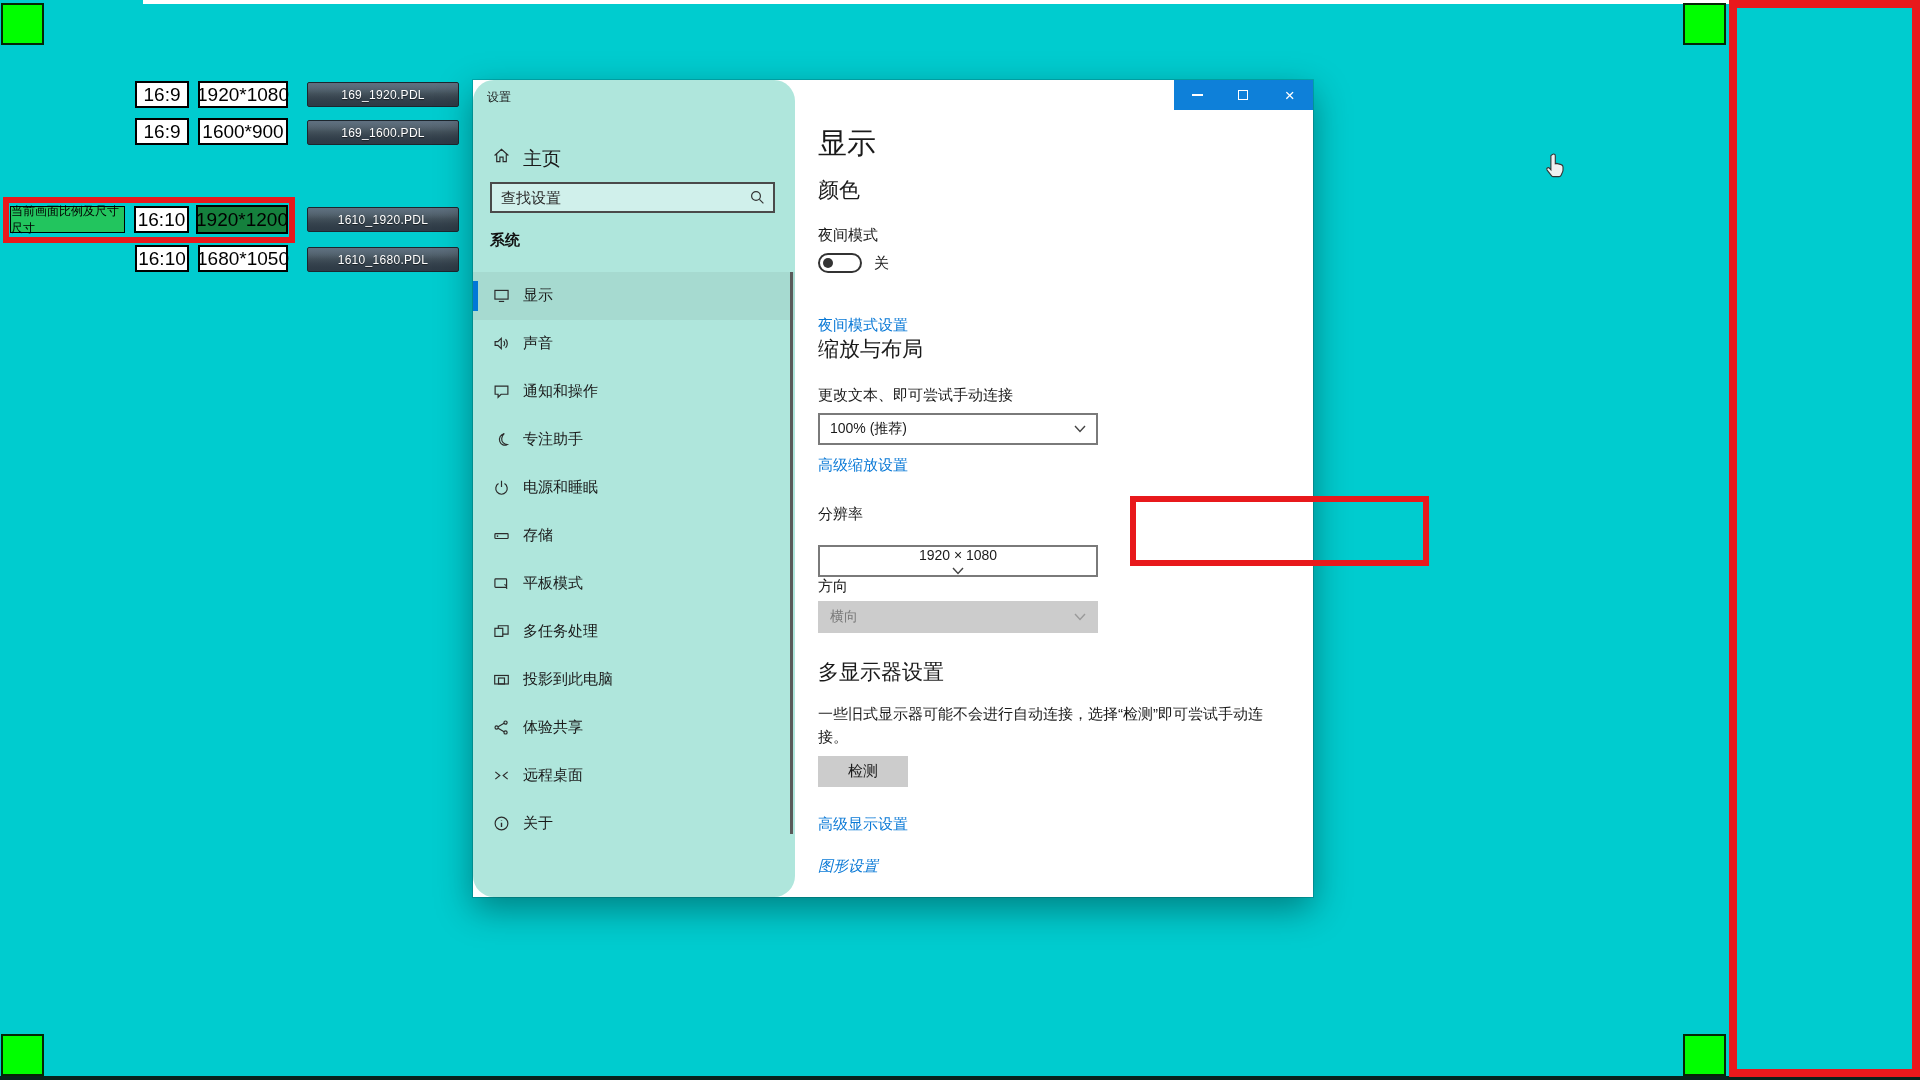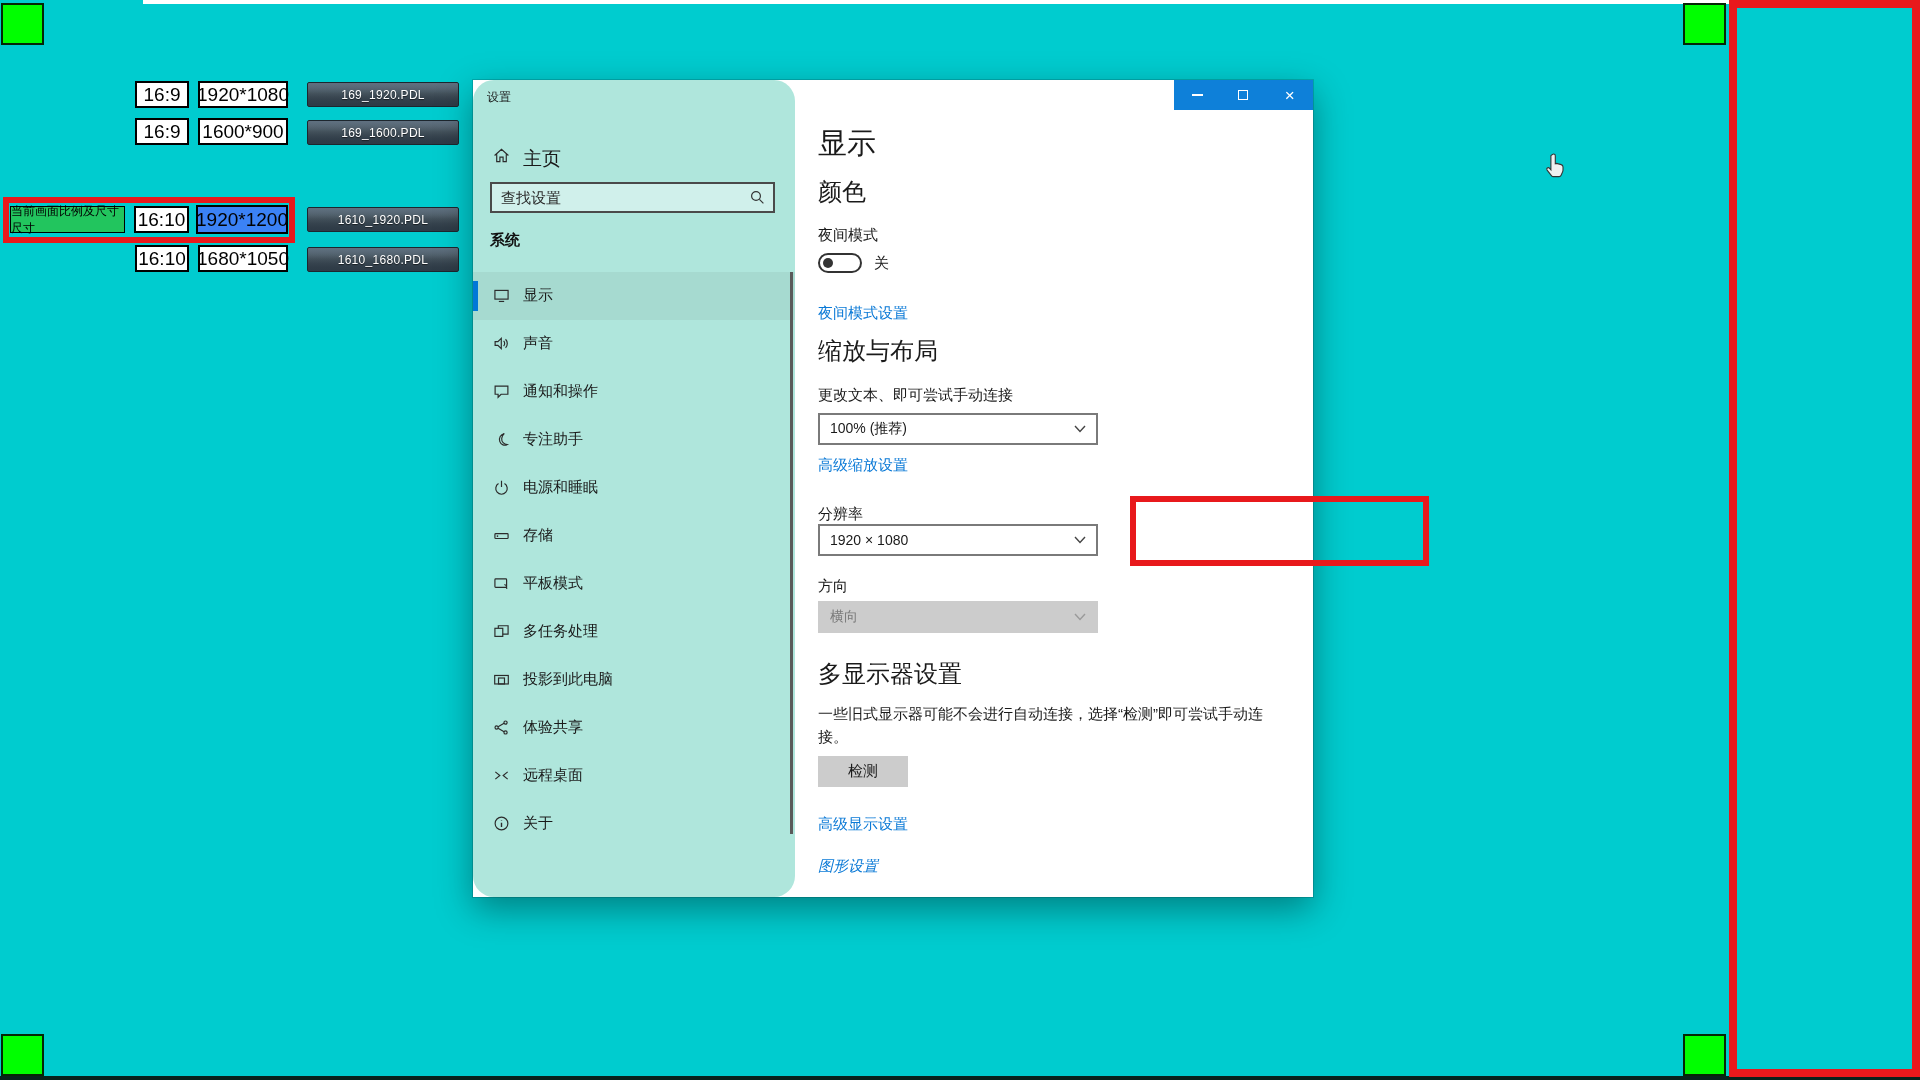--- a/index.html
+++ b/index.html
@@ -12,21 +12,21 @@
   .bottombar { position:absolute; left:0; top:1076px; width:1920px; height:4px; background:#07221c; }
   .corner { position:absolute; width:43px; height:42px; background:#00FF00; border:2px solid #052505; }
   .corner.tl { left:1px; top:3px; }
   .corner.tr { left:1683px; top:3px; }
   .corner.bl { left:1px; top:1034px; }
   .corner.br { left:1683px; top:1034px; }
   .big-red-rect { position:absolute; left:1729px; top:0; width:191px; height:1077px; border:8px solid #E8191C; }
 
   .ratio-box, .res-box { position:absolute; background:#ffffff; border:2px solid #000;
       display:flex; align-items:center; justify-content:center; font-size:19px; color:#000; }
-  .res-box.highlight { background:#3b82f6; }
+  .res-box.highlight { background:#15803d; }
   .pdl-btn { position:absolute; width:152px; height:25px; border:1px solid #1d262e; border-radius:2px;
       background:linear-gradient(#5f7080 0%, #48586500 45%, #2e3b47 100%), linear-gradient(#55656f,#303c46);
       color:#fff; font-size:12px; display:flex; align-items:center; justify-content:center; letter-spacing:.3px;
       text-shadow:0 1px 1px rgba(0,0,0,.6); cursor:pointer; }
   .cur-label { position:absolute; left:10px; top:206px; width:115px; height:27px; background:#22c55e; border:1px solid #000;
       display:flex; align-items:center; justify-content:center; font-size:12px; color:#000; }
   .red-wrap-left { position:absolute; left:3px; top:197px; width:292px; height:46px; border:6px solid #E8191C; pointer-events:none; }
   .red-wrap-res { position:absolute; left:335px; top:416px; width:299px; height:70px; border:6px solid #E8191C; pointer-events:none; z-index:5; }
 
   
@@ -57,21 +57,21 @@
   .side-item { position:relative; width:322px; height:48px; cursor:pointer; }
   .side-item .icn { position:absolute; left:20px; top:15px; }
   .side-item .lbl { position:absolute; left:50px; top:14px; font-size:15px; color:#1a1a1a; }
   .side-item.selected { background:rgba(0,0,0,.05); }
   .side-item.selected::before { content:""; position:absolute; left:0; top:9px; width:5px; height:30px; background:#0078D7; }
   .side-scrollbar { position:absolute; right:2px; top:192px; width:3px; height:562px; background:#5a5a5a; }
 
   
   .m { position:absolute; left:23px; color:#1a1a1a; }
   .page-title { top:44px; font-size:29px; font-weight:300; }
-  .sec { font-size:24px; font-weight:400;font-family:Liberation Serif, serif; }
+  .sec { font-size:21px; font-weight:400;font-family:Liberation Serif, serif; }
   .lab { font-size:15px; }
   .link { font-size:15px; color:#0a79d6; cursor:pointer; }
   .toggle { position:absolute; left:23px; top:173px; width:44px; height:20px; border:2px solid #333; border-radius:10px; cursor:pointer; }
   .toggle .knob { position:absolute; left:3px; top:3px; width:10px; height:10px; border-radius:50%; background:#333; }
   .toggle-state { position:absolute; left:79px; top:174px; font-size:15px; }
   .dd { position:absolute; left:23px; width:280px; height:32px; border:2px solid #7a7a7a; background:#fff;
       display:flex; align-items:center; font-size:14px; color:#1a1a1a; padding:0 10px; cursor:pointer; }
   .dd .val { flex:1; }
   .dd.disabled { background:#cccccc; border-color:#cccccc; color:#7c7c7c; cursor:default; }
   .body-text { position:absolute; left:23px; top:622px; width:474px; font-size:15px; line-height:23px; color:#1a1a1a; }
@@ -266,38 +266,38 @@
     <div class="win-main">
       <div class="m page-title">显示</div>
 
       <div class="m sec" style="top:96px;">颜色</div>
 
       <div class="m lab" style="top:146px;">夜间模式</div>
       <div class="toggle">
         <div class="knob"></div>
       </div>
       <div class="m toggle-state">关</div>
-      <div class="m link" style="top:224px;text-align:center;">夜间模式设置</div>
+      <div class="m link" style="top:236px;text-align:center;">夜间模式设置</div>
 
       <div class="m sec" style="top:255px;">缩放与布局</div>
       <div class="m lab" style="top:306px;">更改文本、即可尝试手动连接</div>
 
       <div class="dd" style="top:333px;">
         <span class="val">100% (推荐)</span>
         <span>
           <svg class="ic" width="12" height="8" viewBox="0 0 12 8">
               <polyline points="1,1 6,6.4 11,1" fill="none" stroke="#444" stroke-width="1.4"></polyline>
             </svg>
         </span>
       </div>
       <div class="m link" style="top:376px;">高级缩放设置</div>
 
       <div class="red-wrap-res"></div>
       <div class="m lab" style="top:425px;">分辨率</div>
-      <div class="dd" style="top:444px;">
+      <div class="dd" style="top:465px;flex-direction:column;">
         <span class="val">1920 × 1080</span>
         <span>
           <svg class="ic" width="12" height="8" viewBox="0 0 12 8">
               <polyline points="1,1 6,6.4 11,1" fill="none" stroke="#444" stroke-width="1.4"></polyline>
             </svg>
         </span>
       </div>
 
       <div class="m lab" style="top:497px;">方向</div>
       <div class="dd disabled" style="top:521px;">

